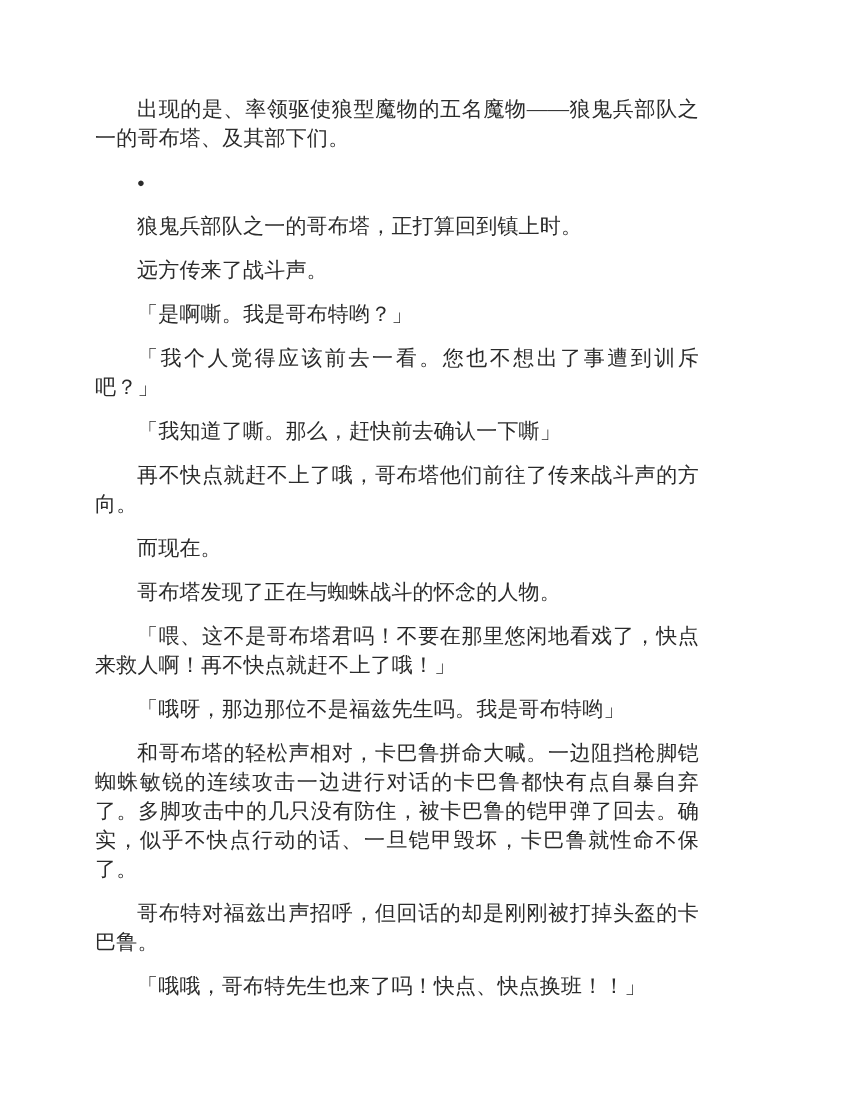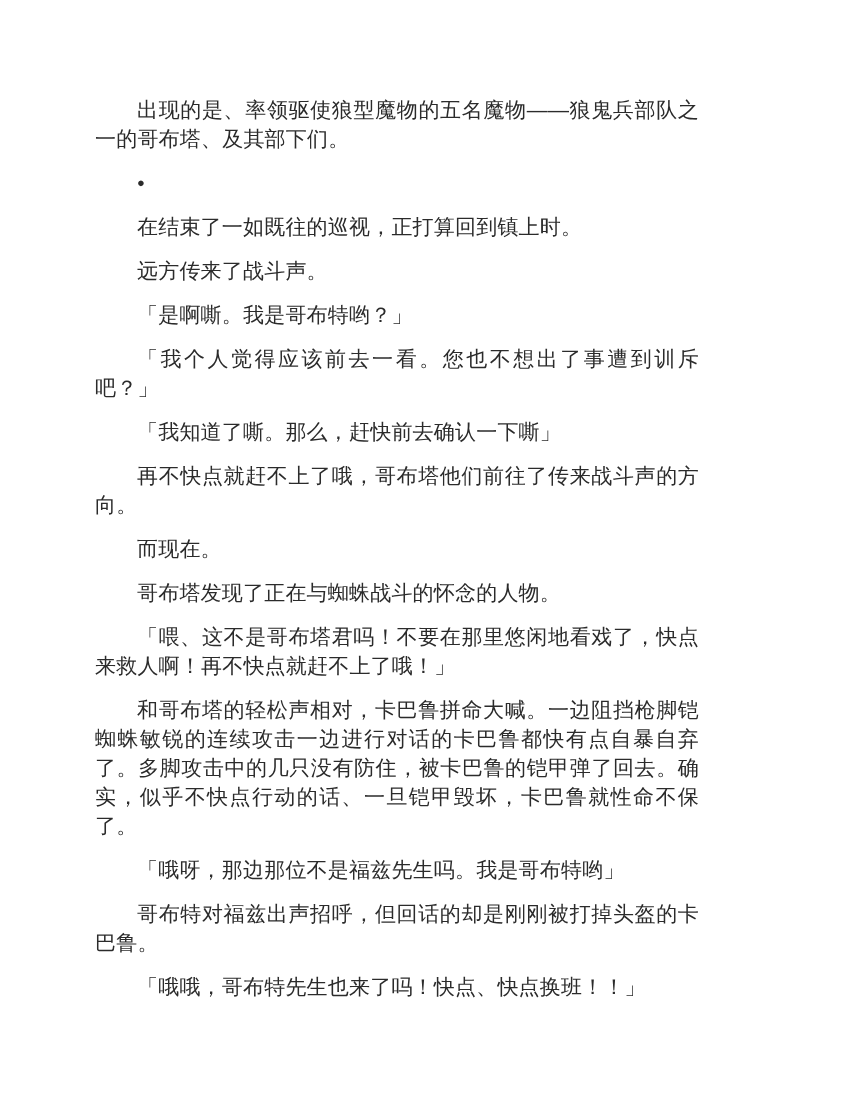--- a/index.html
+++ b/index.html
@@ -16,21 +16,21 @@
     background: #ffffff;
     overflow: hidden;
   }
   .text-block {
     box-sizing: border-box;
     position: absolute;
     left: 0;
     top: 0;
     width: 794px;
     padding: 95px 95px 0 95px;
-    font-family: Liberation Sans, sans-serif;
+    font-family: Liberation Serif, serif;
     font-size: 21px;
     line-height: 29px;
     color: #2b2b2b;
     text-align: justify;
   }
   .text-block p {
     margin: 0 0 15px 0;
     text-indent: 42px;
     letter-spacing: 0.2px;
   }
@@ -40,27 +40,27 @@
     text-align: left;
   }
 </style>
 </head>
 <body>
 
 <div class="page">
   <div class="text-block">
     <p>出现的是、率领驱使狼型魔物的五名魔物——狼鬼兵部队之一的哥布塔、及其部下们。</p>
     <p class="sep">●</p>
-    <p>在结束了一如既往的巡视，正打算回到镇上时。</p>
+    <p>狼鬼兵部队之一的哥布塔，正打算回到镇上时。</p>
     <p>远方传来了战斗声。</p>
     <p>「是啊嘶。我是哥布特哟？」</p>
     <p>「我个人觉得应该前去一看。您也不想出了事遭到训斥吧？」</p>
     <p>「我知道了嘶。那么，赶快前去确认一下嘶」</p>
     <p>再不快点就赶不上了哦，哥布塔他们前往了传来战斗声的方向。</p>
     <p>而现在。</p>
     <p>哥布塔发现了正在与蜘蛛战斗的怀念的人物。</p>
     <p>「喂、这不是哥布塔君吗！不要在那里悠闲地看戏了，快点来救人啊！再不快点就赶不上了哦！」</p>
+    <p>「哦呀，那边那位不是福兹先生吗。我是哥布特哟」</p>
     <p>和哥布塔的轻松声相对，卡巴鲁拼命大喊。一边阻挡枪脚铠蜘蛛敏锐的连续攻击一边进行对话的卡巴鲁都快有点自暴自弃了。多脚攻击中的几只没有防住，被卡巴鲁的铠甲弹了回去。确实，似乎不快点行动的话、一旦铠甲毁坏，卡巴鲁就性命不保了。</p>
-    <p>「哦呀，那边那位不是福兹先生吗。我是哥布特哟」</p>
     <p>哥布特对福兹出声招呼，但回话的却是刚刚被打掉头盔的卡巴鲁。</p>
     <p>「哦哦，哥布特先生也来了吗！快点、快点换班！！」</p>
   </div>
 </div>
 
 </body></html>

